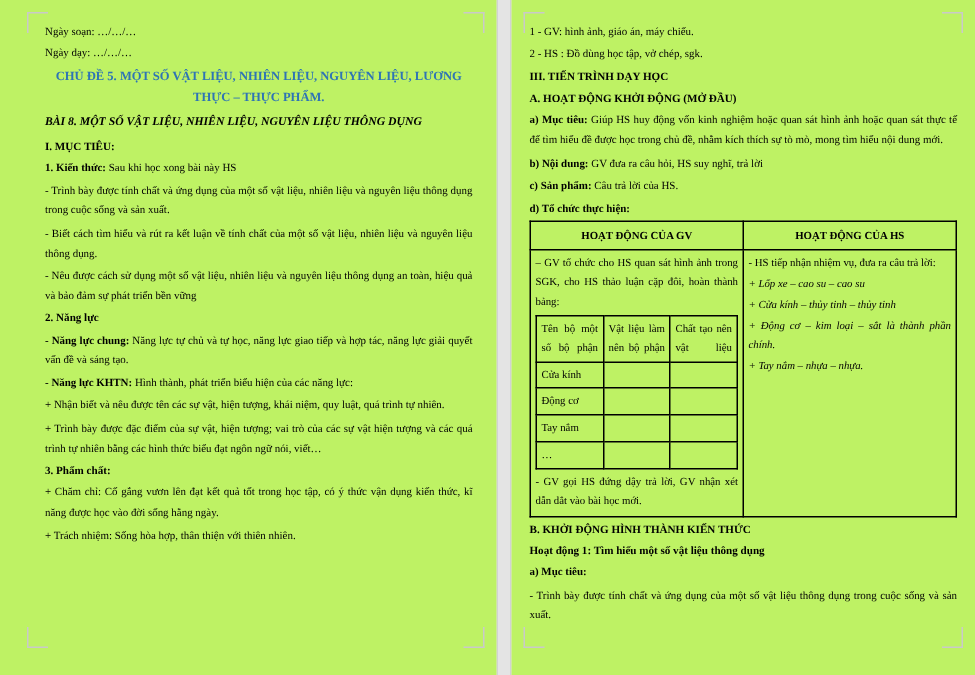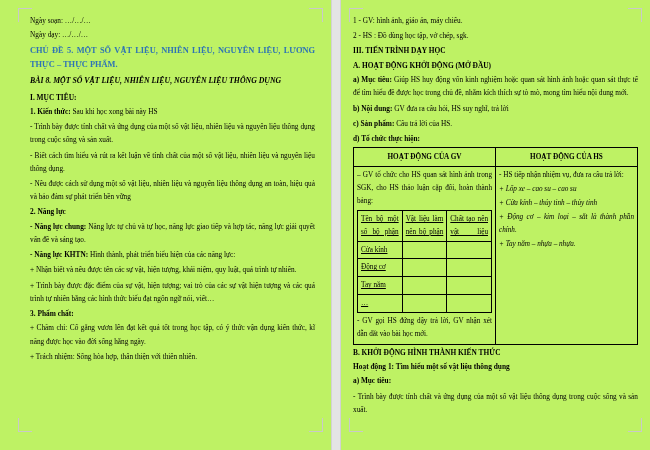--- a/index.html
+++ b/index.html
@@ -88,20 +88,21 @@
     font-size: 7.3px;
     line-height: 13.2px;
     text-align: justify;
   }
   .meta { font-size: 7.3px; line-height: 13px; margin: 0 0 1px 0; }
   .title-main {
     color: #2e74b5;
     font-weight: bold;
     font-size: 8.4px;
     line-height: 14px;
+    text-align: center;
     margin: 3px 0 0 0;
   }
   .title-sub {
     font-weight: bold;
     font-style: italic;
     font-size: 7.8px;
     line-height: 13.5px;
     text-align: left;
     margin: 2px 0 3px 0;
   }
@@ -130,21 +131,20 @@
   }
   td.cell { font-size: 7.2px; line-height: 12.9px; }
   td.cell p { font-size: 7.2px; line-height: 12.9px; margin: 0 0 1px 0; }
 
   
   table.inner {
     width: 100%;
     border-collapse: collapse;
     table-layout: fixed;
     margin: 2px 16px 2px 0;
-    text-decoration: underline;
   }
   table.inner td {
     border: 1px solid #000000;
     vertical-align: top;
     padding: 2px 3px;
     font-size: 7.2px;
     line-height: 12.8px;
     height: 12px;
   }
   table.inner td.hdr { text-align: justify; text-align-last: justify; }

